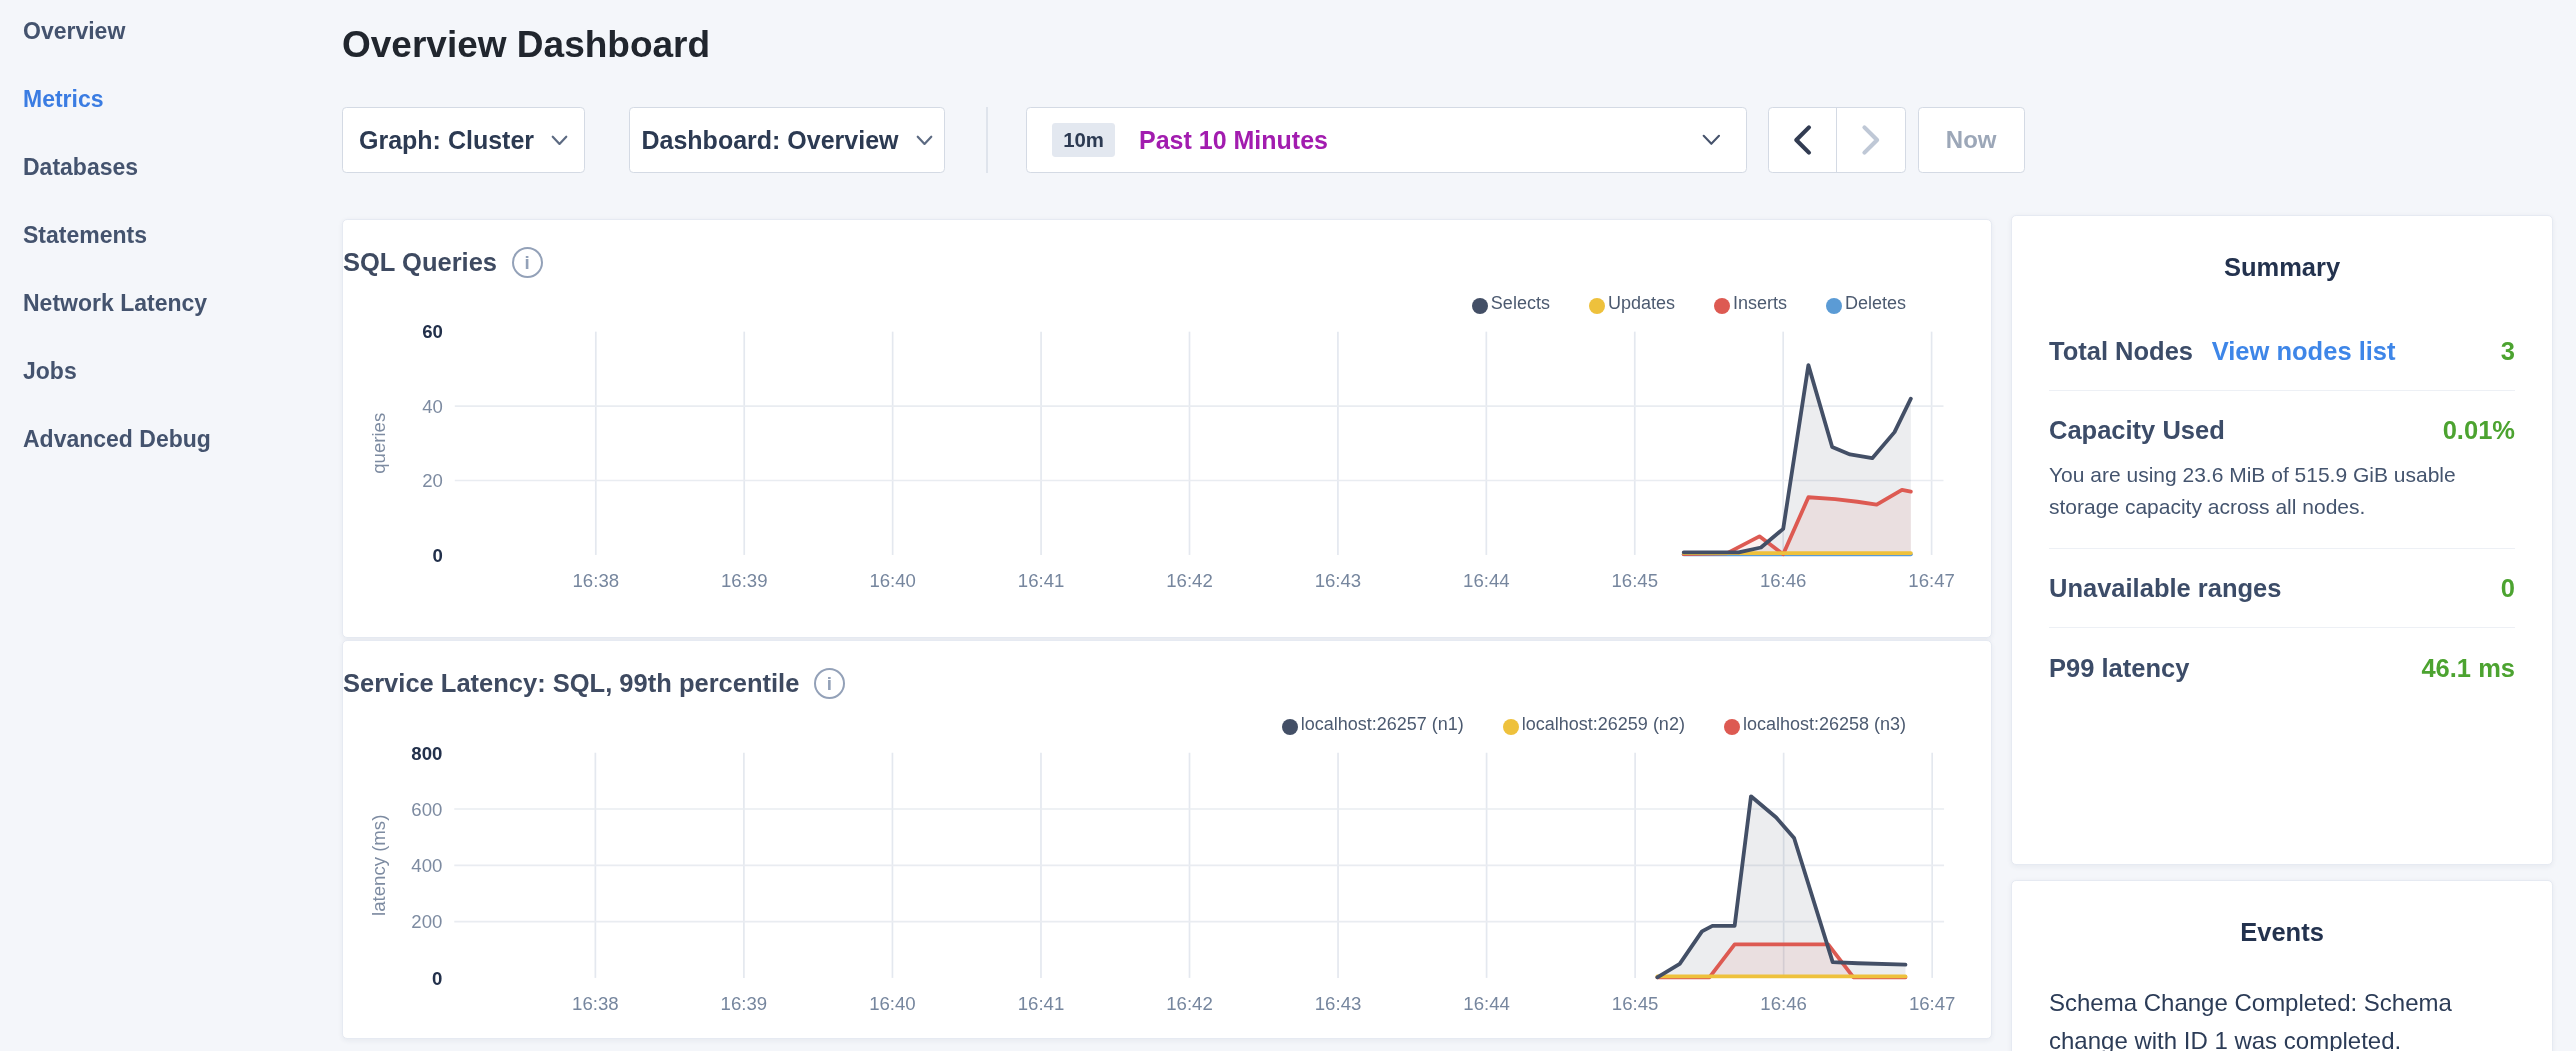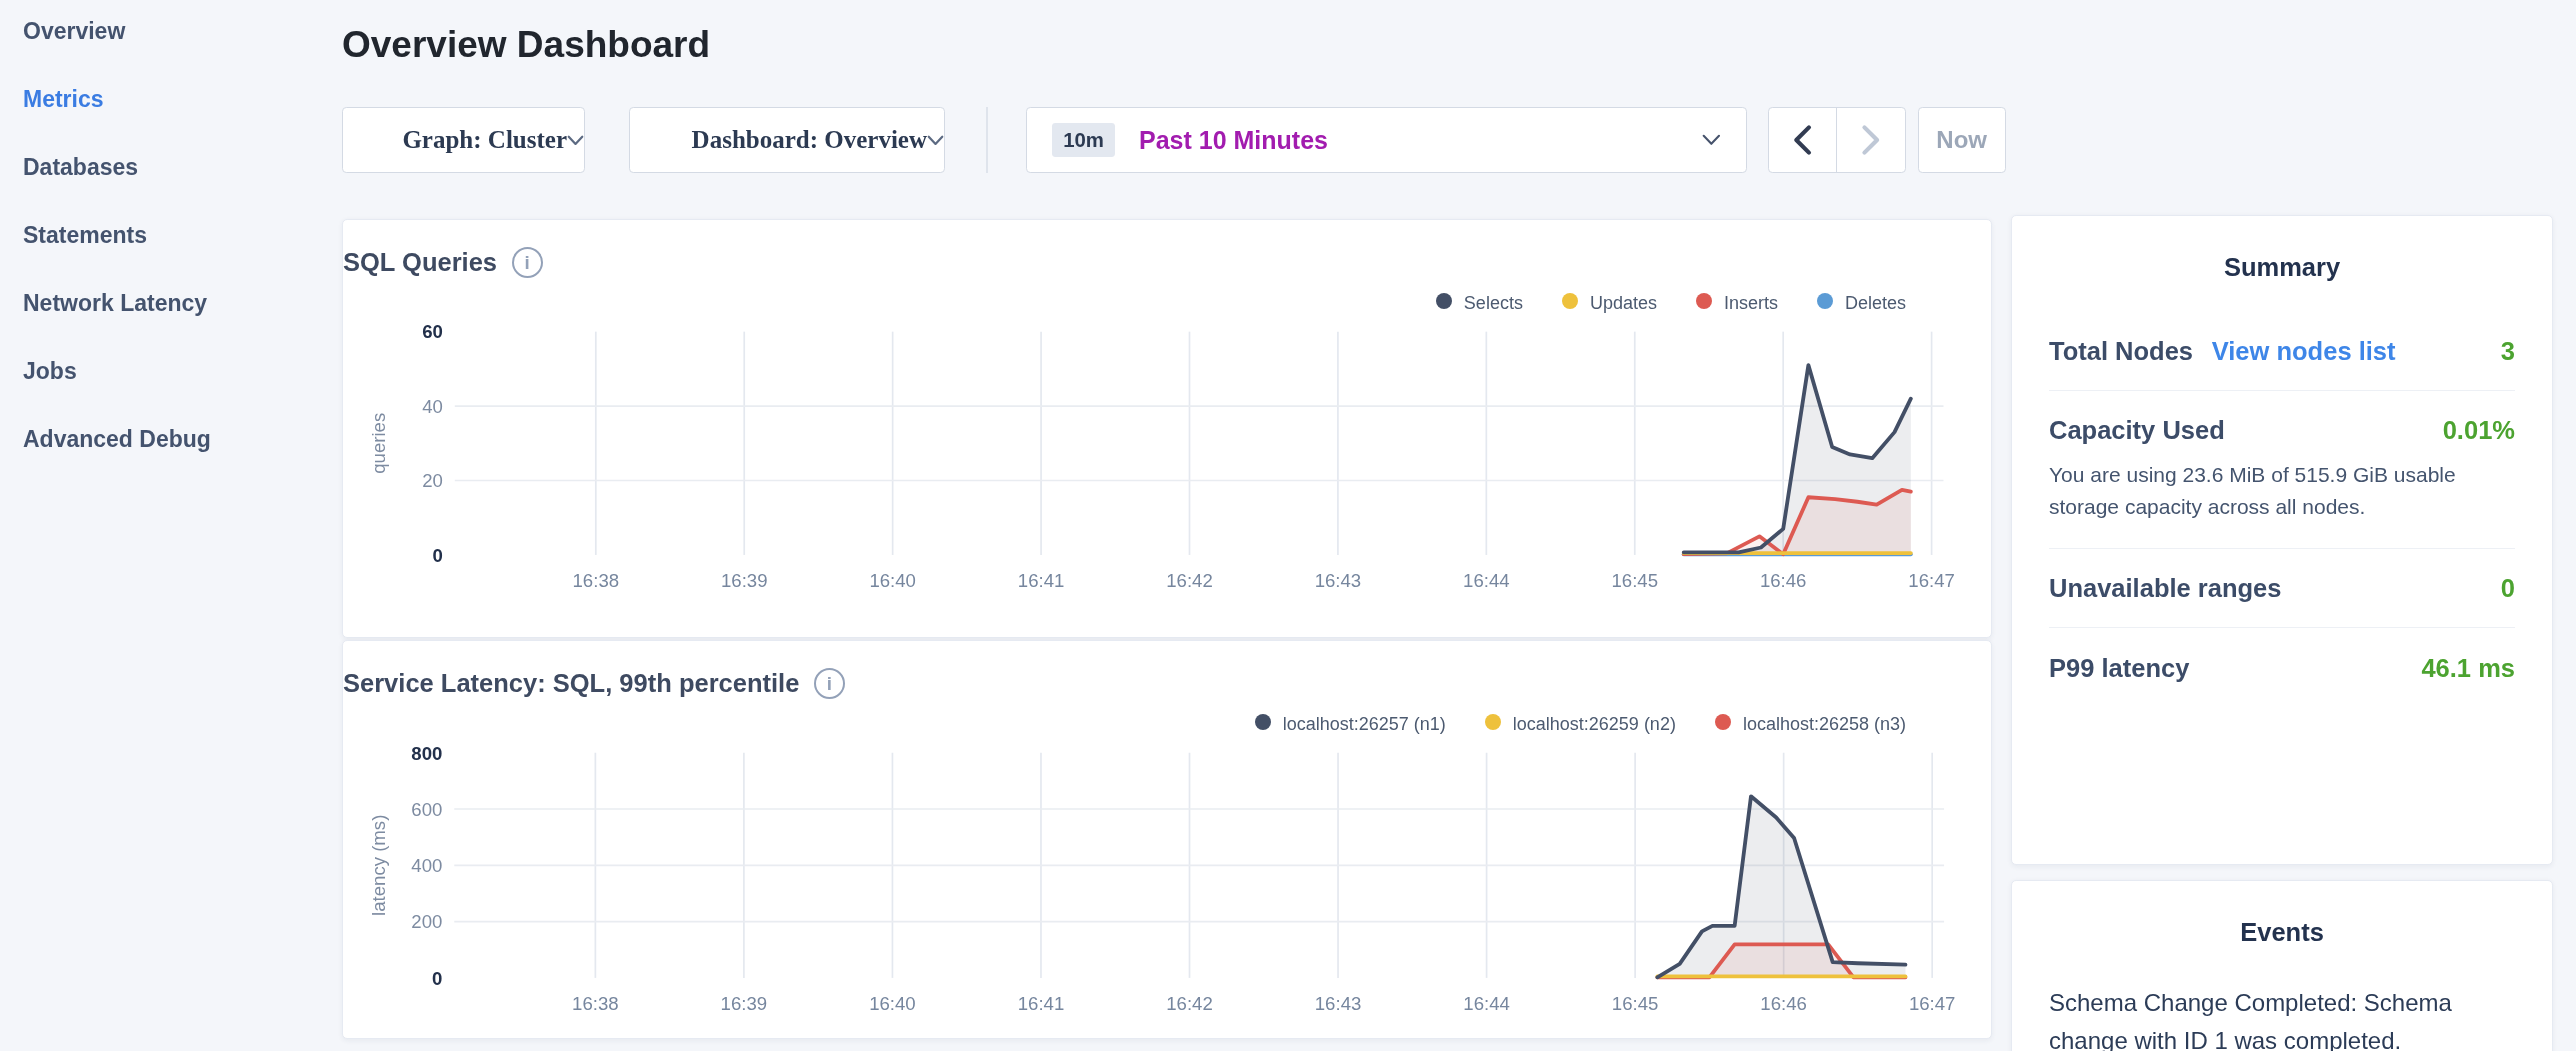--- a/index.html
+++ b/index.html
@@ -13,47 +13,47 @@
   .sidebar { position:absolute; left:0; top:0; width:340px; height:100%; padding:18.7px 0 0 23px; }
   .nav-item { height:24px; line-height:24px; margin-bottom:44px; font-size:23px; font-weight:700;
               color:#44536e; cursor:pointer; white-space:nowrap; }
   .nav-item.active { color:#3a7ce2; }
   
   .page-title { position:absolute; left:342px; top:24px; font-size:37px; font-weight:700; color:#21262e; }
   .controls { position:absolute; left:342px; top:107px; height:66px; display:flex; align-items:stretch; }
   .btn, .dd, .time-selector, .arrow-group, .now-btn {
     background:#fff; border:0.9px solid #d4dae4; border-radius:4.3px;
   }
-  .dd { display:flex; align-items:center; justify-content:flex-end; cursor:pointer;font-family:Liberation Serif, serif; }
+  .dd { display:flex; align-items:center; justify-content:center; gap:17px; cursor:pointer; }
   .dd-graph { width:243px; }
   .dd-dashboard { margin-left:44px; width:316px; }
   .dd-label { font-size:25px; font-weight:700; color:#2c3a52; }
   .vdivider { margin-left:41px; width:1.7px; background:#dfe4ec; }
   .time-selector { margin-left:38px; width:721px; display:flex; align-items:center; padding:0 25.5px; cursor:pointer; }
   .time-badge { background:#e3e8f0; border-radius:3.4px; padding:5.1px 11px; font-size:20.4px; font-weight:700; color:#2c3a52; }
   .time-label { margin-left:24px; font-size:25px; font-weight:700; color:#a21caf; }
   .time-chevron { margin-left:auto; }
   .arrow-group { margin-left:21px; width:138px; display:flex; }
   .arrow-btn { flex:1; display:flex; align-items:center; justify-content:center; background:none; border:none; cursor:pointer; }
   .arrow-btn + .arrow-btn { border-left:0.9px solid #d4dae4; }
-  .now-btn { margin-left:12px; width:88px; display:flex; align-items:center; justify-content:center;
+  .now-btn { margin-left:12px; width:107px; display:flex; align-items:center; justify-content:center;
              font-size:24px; font-weight:700; color:#9ca7b8; cursor:pointer; }
   
   .chart-card { position:absolute; left:342px; width:1650px; background:#fff;
                 border:0.9px solid #e6eaf2; border-radius:5.1px; box-shadow:0 1.7px 5.1px rgba(40,55,80,.06); }
   #chart-card-0 { top:219px; height:419px; }
   #chart-card-1 { top:640px; height:399px; }
   .chart-title-row { position:absolute; top:22px; left:0; right:0; height:41px;
                      display:flex; align-items:center; justify-content:flex-start; gap:14.5px; }
   .chart-title { font-size:25.5px; font-weight:700; color:#3e4a61; }
   .info-icon { width:31px; height:31px; border:2.1px solid #93a1b8; border-radius:50%;
                color:#93a1b8; font-size:18.7px; font-weight:700; display:flex; align-items:center;
                justify-content:center; cursor:pointer; }
   .legend { position:absolute; top:73px; right:85px; display:flex; gap:39px; align-items:center; }
-  .legend-item { display:flex; align-items:flex-start; gap:12px; font-size:18px; color:#4c5a70; }
+  .legend-item { display:flex; align-items:flex-end; gap:3px; font-size:18px; color:#4c5a70; }
   .dot { width:16px; height:16px; border-radius:50%; flex:none; }
   .chart-svg { position:absolute; left:0; top:0; width:100%; height:100%; font-family:inherit; }
   
   .panel-card { position:absolute; left:2011px; width:542px; background:#fff;
                 border:0.9px solid #e6eaf2; border-radius:5.1px; box-shadow:0 1.7px 5.1px rgba(40,55,80,.06);
                 padding:0 37px; }
   #summary-panel { top:215px; height:650px; }
   #events-panel  { top:880px; height:247px; }
   .panel-title { text-align:center; font-size:25.5px; font-weight:700; color:#23324e; padding-top:37px; }
   .summary-rows { margin-top:29px; }

